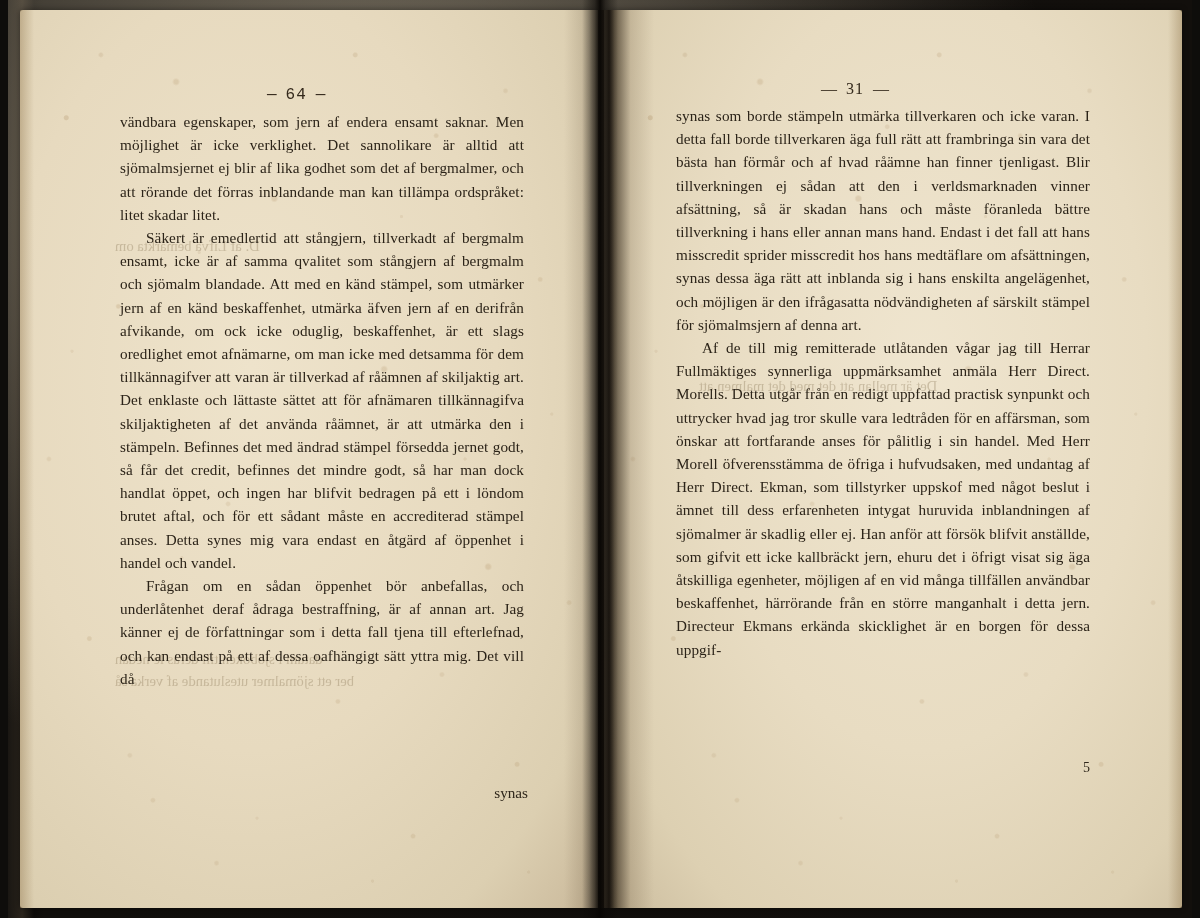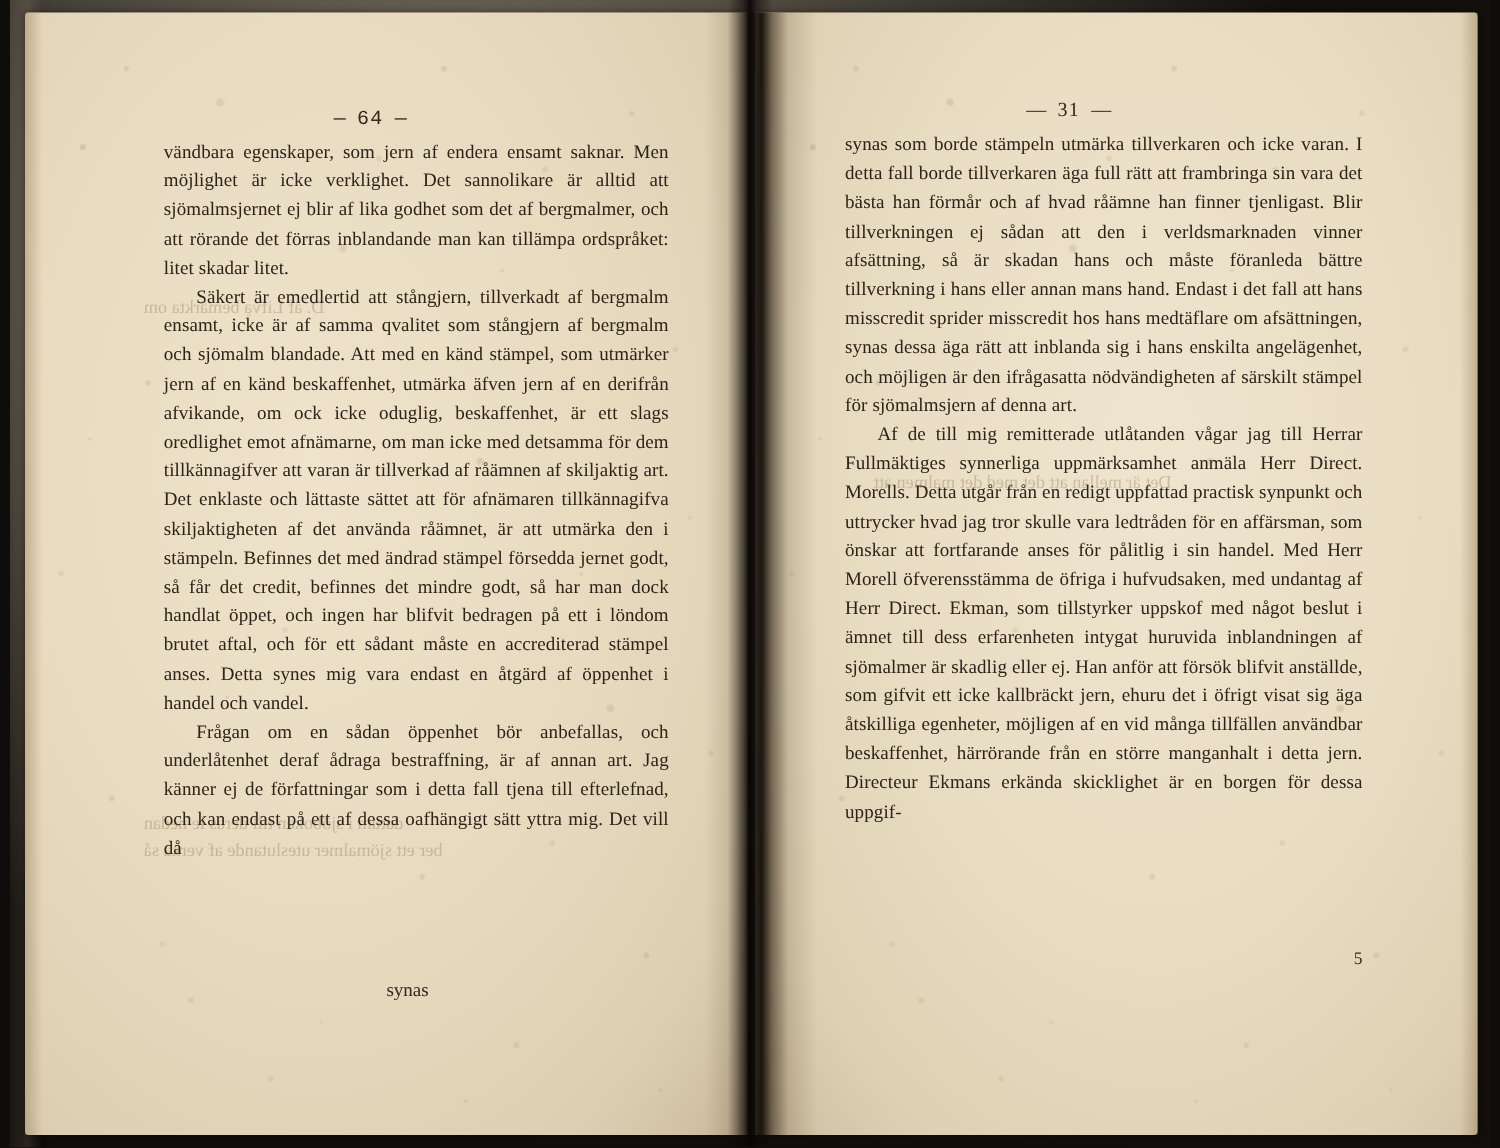--- a/index.html
+++ b/index.html
@@ -92,21 +92,21 @@
 
   .textblock {
     position: absolute;
     color: #2b2318;
     font-size: 15.2px;
     line-height: 23.2px;
     text-align: justify;
     text-justify: inter-word;
     letter-spacing: 0.1px;
   }
-  .textblock.left  { left: 131px; top: 110px; width: 404px; }
+  .textblock.left  { left: 120px; top: 110px; width: 404px; }
   .textblock.right { left: 676px; top: 104px; width: 414px; }
 
   .folio {
     position: absolute;
     font-size: 16px;
     color: #34291c;
     letter-spacing: 1px;
     white-space: nowrap;
   }
   .folio.left  { left: 258px; top: 86px; font-family: Liberation Mono, monospace; }
@@ -114,21 +114,21 @@
   .folio .dash { letter-spacing: 0; padding: 0 9px; }
 
   p { margin: 0 0 0 0; text-indent: 26px; }
   p.first { text-indent: 0; }
   p + p { margin-top: 0px; }
 
   .catchword {
     position: absolute;
     left: 124px; top: 784px;
     width: 404px;
-    text-align: center;
+    text-align: right;
     font-size: 15.2px;
     color: #30281c;
   }
   .signature {
     position: absolute;
     left: 676px; top: 760px;
     width: 414px;
     text-align: right;
     font-size: 14px;
     color: #30281c;

